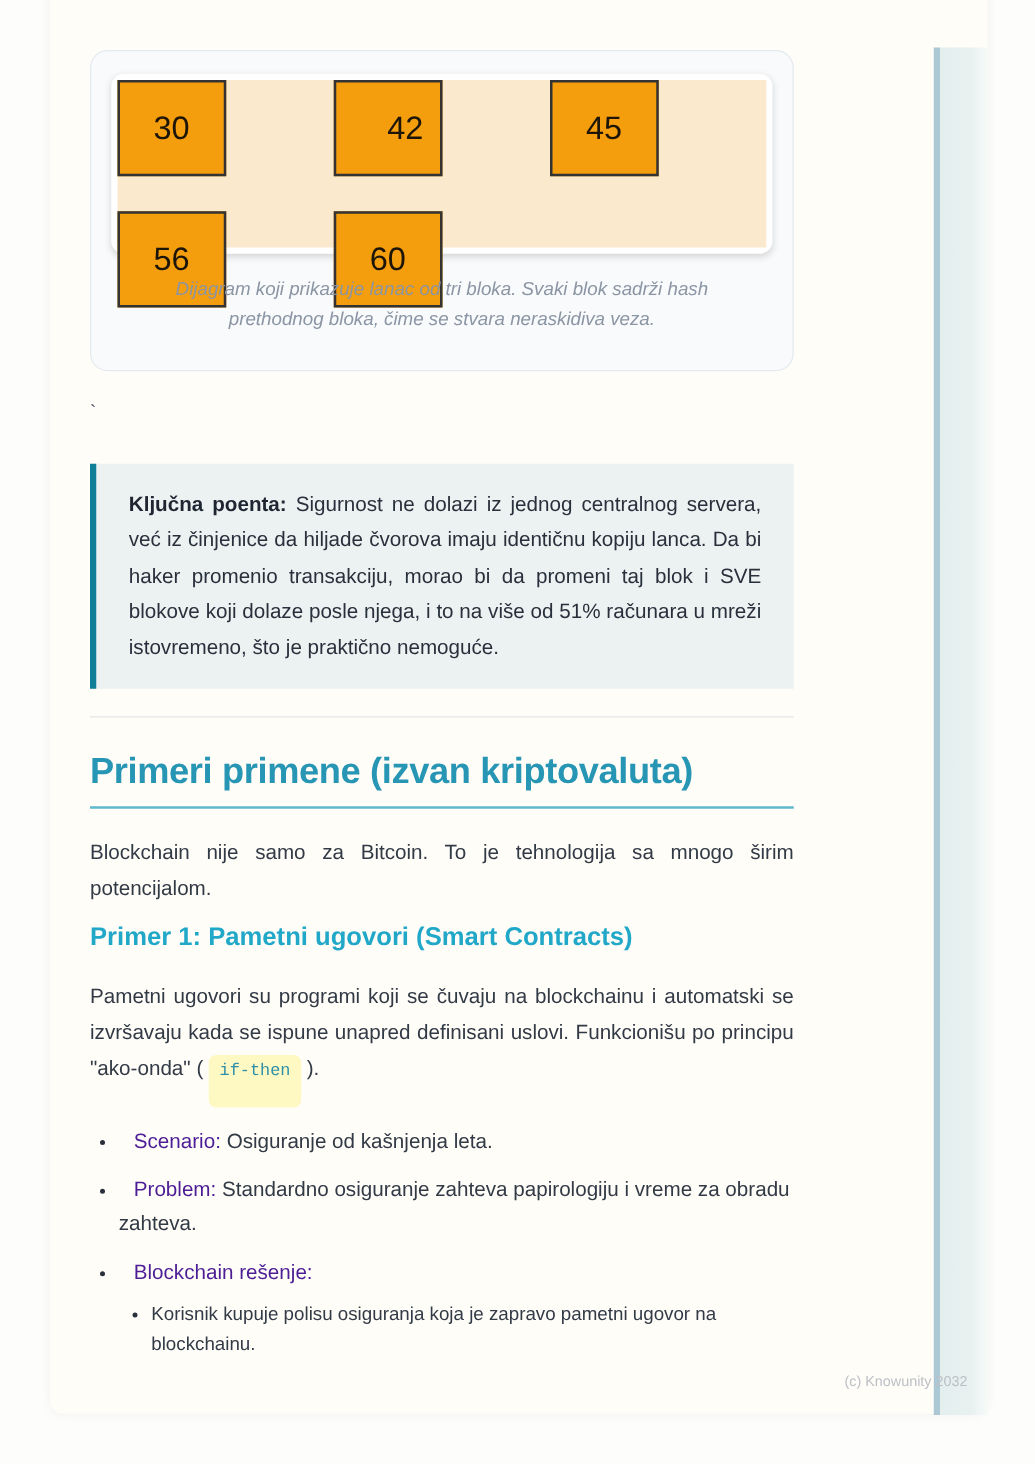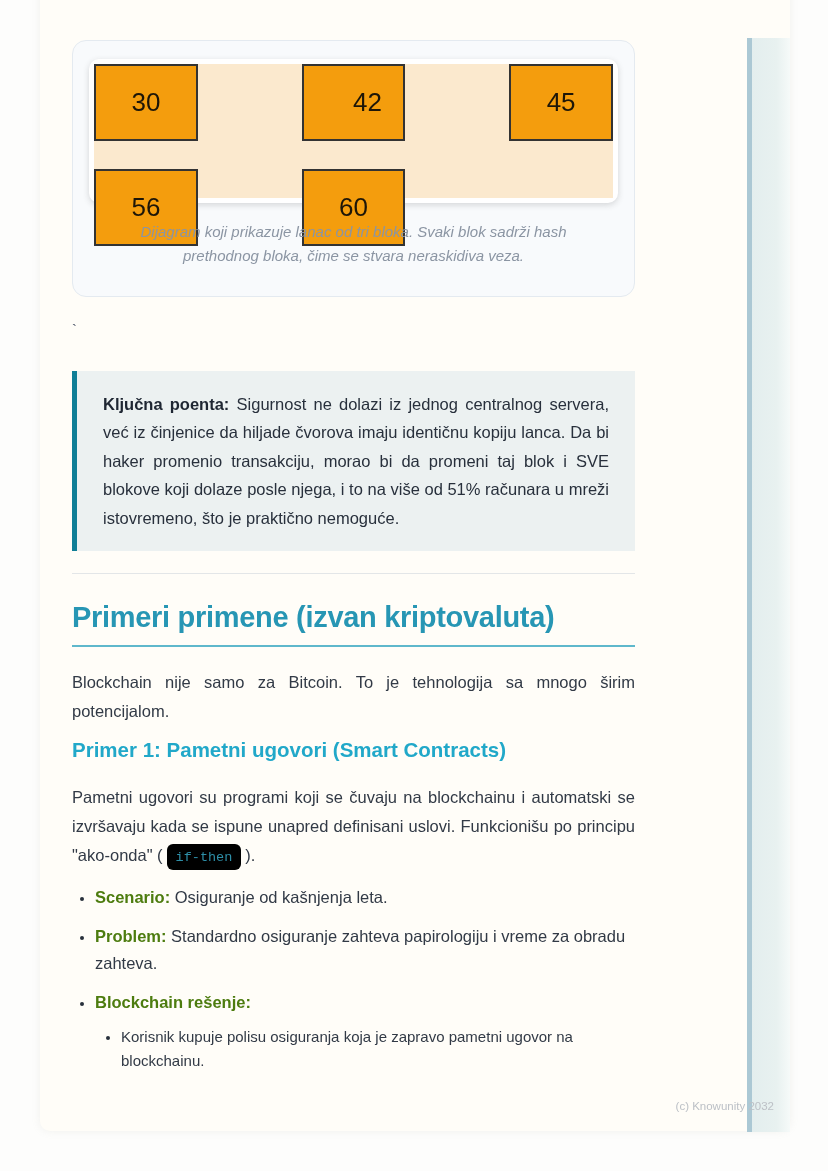--- a/index.html
+++ b/index.html
@@ -47,21 +47,21 @@
   .image-card {
     background: #ffffff;
     border-radius: 10px;
     box-shadow: 0 2px 6px rgba(50,50,50,0.18);
     padding: 5px;
   }
   .diagram {
     background: #FBE9CE;
     height: 134px;
     display: grid;
-    grid-template-columns: repeat(5, 1fr);
+    grid-template-columns: repeat(6, 1fr);
     grid-template-rows: 77px 28px 77px;
   }
   .block {
     background: #F49D0D;
     border: 2px solid #333333;
     display: flex;
     align-items: center;
     justify-content: center;
     font-size: 26px;
     font-weight: 500;
@@ -131,44 +131,44 @@
     color: #323A46;
   }
   h3.sub-title {
     margin-top: 12px;
     color: #21A8C9;
     font-size: 20.5px;
     font-weight: 700;
   }
   .chip {
     display: inline-block;
-    background: #000000;
+    background: #fef9c3;
     color: #2E8FA8;
     font-family: "Liberation Mono", monospace;
     font-size: 13.5px;
-    padding: 2px 9px 0 9px;
+    padding: 2px 9px 16px 9px;
     border-radius: 6px;
     margin: 0 4px;
     vertical-align: baseline;
   }
 
   
   ul.list {
     margin-top: 14px;
     padding-left: 23px;
     list-style: disc;
   }
   ul.list > li {
     margin-bottom: 13px;
     font-size: 16.5px;
     line-height: 1.6;
     color: #323A46;
   }
   ul.list li::marker { color: #28303C; font-size: 0.85em; }
-  ul.list strong { font-weight: 700; color: #4d7c0f; }
+  ul.list strong { font-weight: 400; color: #4c1d95; margin-left: 12px; }
   ul.sublist {
     margin-top: 9px;
     padding-left: 26px;
     list-style: disc;
   }
   ul.sublist > li { font-size: 15px; line-height: 1.6; }
 
   
   .copyright {
     position: absolute;

